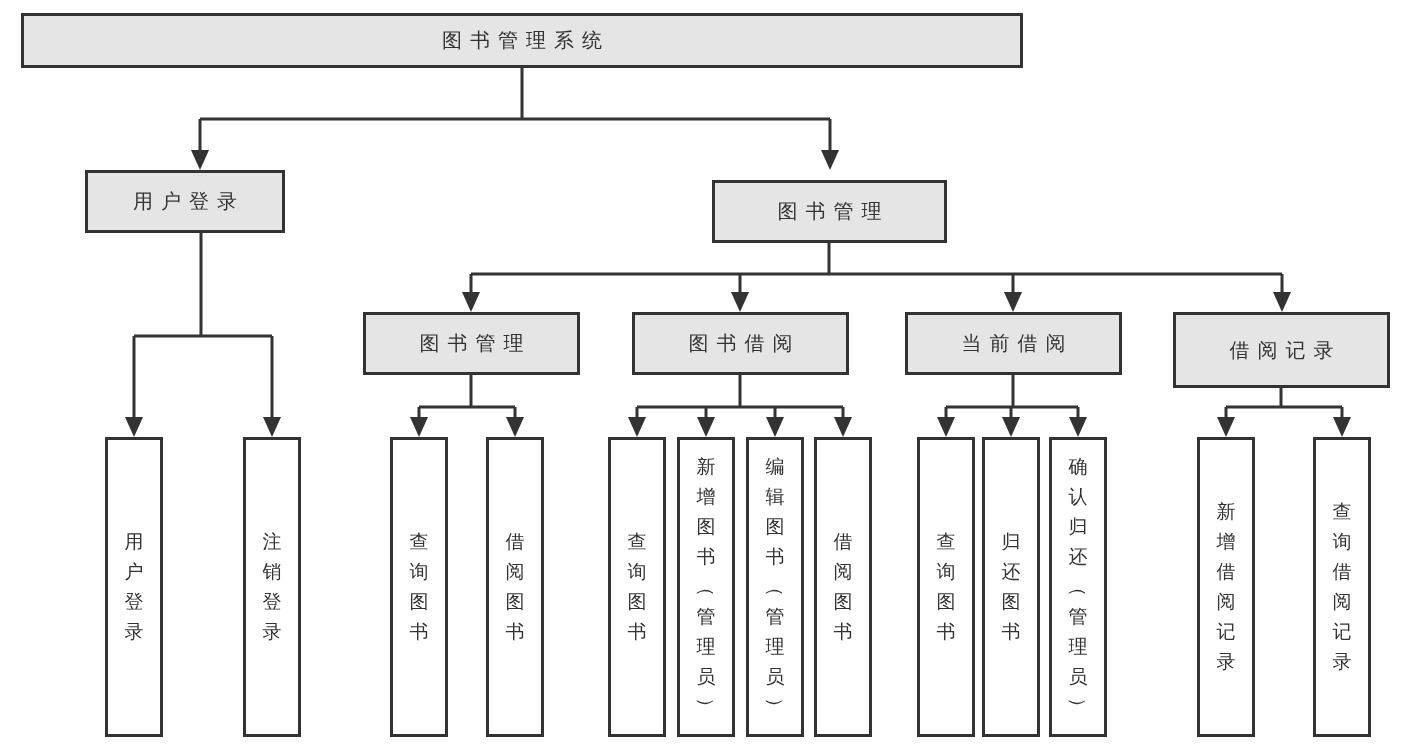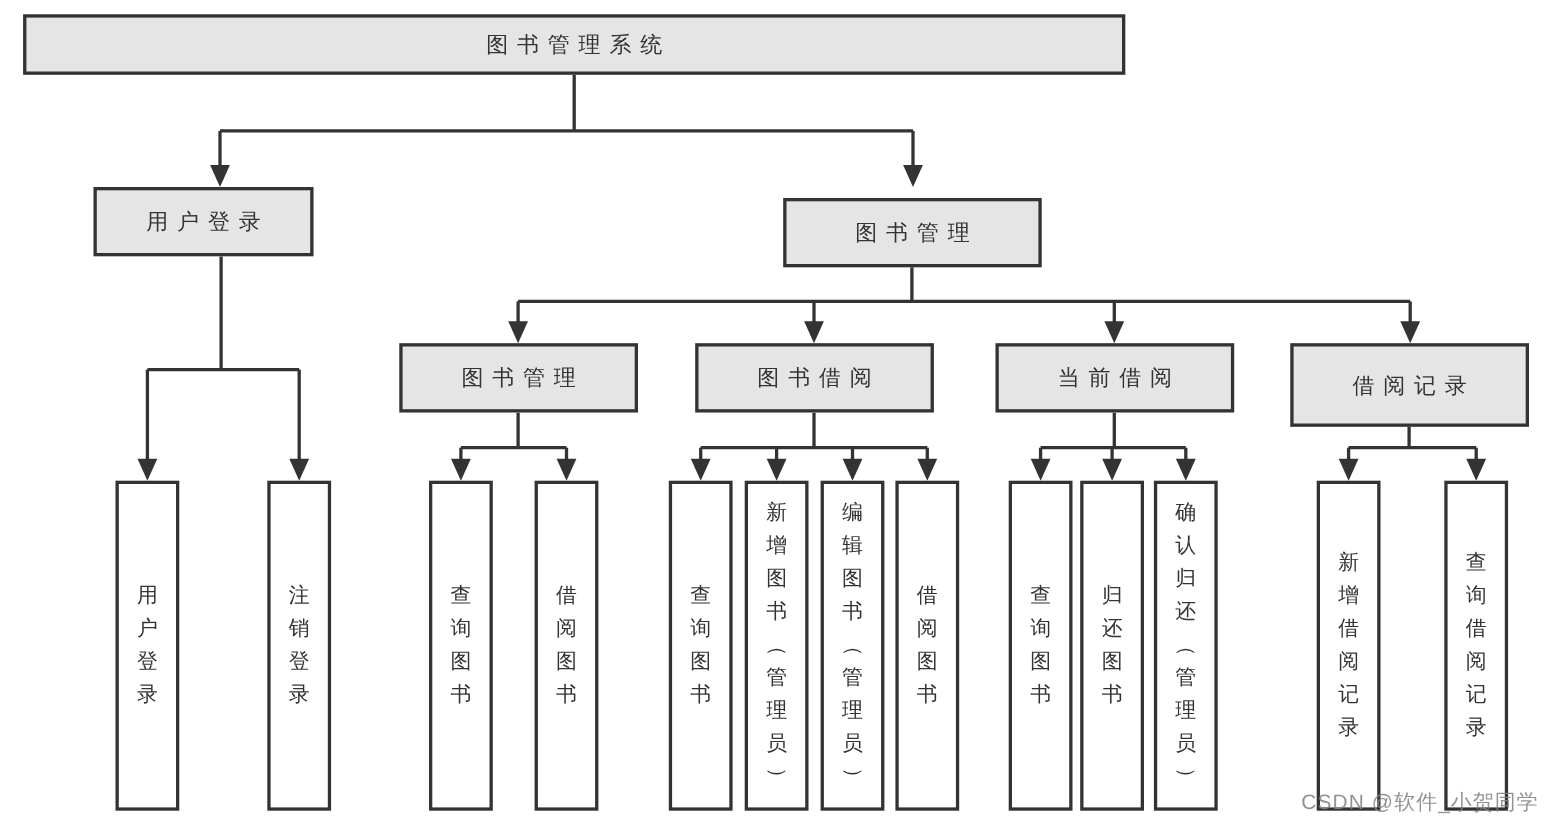--- a/index.html
+++ b/index.html
@@ -224,15 +224,14 @@
     </div>
   <div class="vbox" style="left:1313px">
       <span class="vchar">查</span>
       <span class="vchar">询</span>
       <span class="vchar">借</span>
       <span class="vchar">阅</span>
       <span class="vchar">记</span>
       <span class="vchar">录</span>
     </div>
 
-  <div class="watermark">CSDN @软件_小贺同学</div>
 
 </div>
 
 </body></html>

